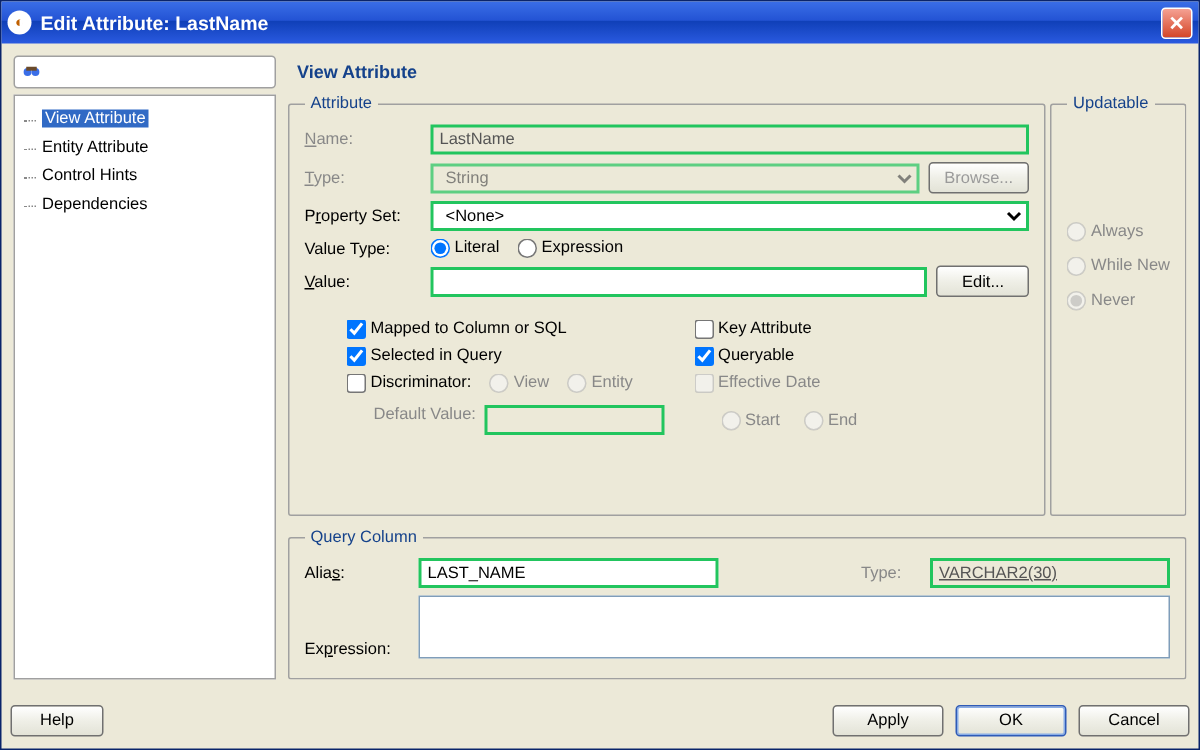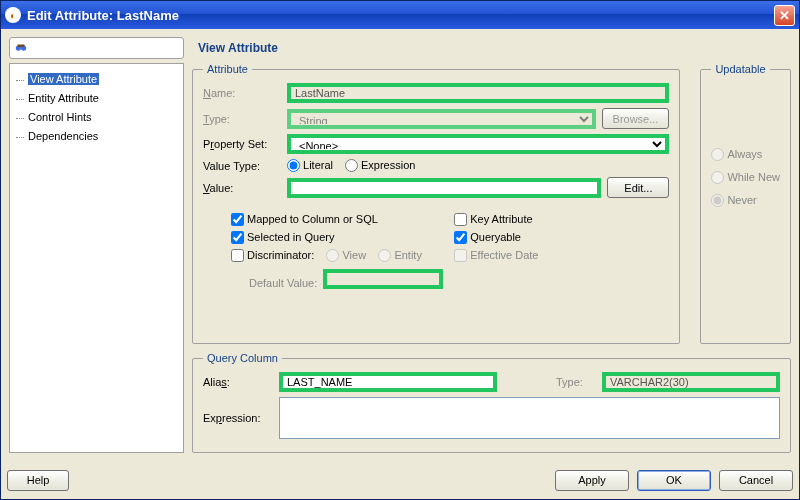--- a/index.html
+++ b/index.html
@@ -110,21 +110,21 @@
     overflow: hidden;
   }
   .section-title {
     font-weight: bold;
     font-size: 12px;
     color: #15428b;
     padding: 4px 6px 8px 6px;
   }
   .content-row {
     display: flex;
-    gap: 20px;
+    gap: 3px;
     flex: 1;
     overflow: hidden;
   }
   fieldset {
     border: 1px solid #a0a0a0;
     border-radius: 2px;
     padding: 8px 10px;
     margin: 0;
   }
   fieldset legend {
@@ -147,21 +147,21 @@
   }
   .form-row .lbl {
     width: 78px;
     color: #000;
   }
   .form-row .lbl.disabled, .disabled-text { color: #888; }
   .lbl .ul { text-decoration: underline; }
   input.text, select.sel {
     font: inherit;
     height: 20px;
-    border: 4px solid #22c55e;
+    border: 2px solid #22c55e;
     background: #fff;
     padding: 1px 4px;
   }
   input.text[disabled], select.sel[disabled] {
     background: #ece9d8;
     color: #555;
   }
   .wide { flex: 1; }
   .btn {
     font: inherit;
@@ -195,21 +195,21 @@
     display: grid;
     grid-template-columns: 1fr 1fr;
     column-gap: 8px;
     row-gap: 5px;
     padding-left: 28px;
     margin-top: 10px;
   }
   .default-val-row {
     grid-column: 1;
     display: flex;
-    align-items: flex-end;
+    align-items: flex-start;
     gap: 6px;
     padding-left: 18px;
   }
   .start-end-row {
     grid-column: 2;
     display: flex;
     align-items: center;
     gap: 16px;
     padding-left: 18px;
   }
@@ -344,46 +344,56 @@
             </div>
             <label class="inline disabled-text">
                 <input type="checkbox" disabled="" style="">
                 <span>Effective Date</span>
               </label>
 
             <div class="default-val-row">
               <span class="disabled-text">Default Value:</span>
               <input class="text" type="text" disabled="" style="width: 120px;">
             </div>
+            <div class="start-end-row">
+              <label class="inline disabled-text">
+                  <input type="radio" name="eff" disabled="" style="">
+                  <span>Start</span>
+                </label>
+              <label class="inline disabled-text">
+                  <input type="radio" name="eff" disabled="" style="">
+                  <span>End</span>
+                </label>
+            </div>
           </div>
         </fieldset>
 
         <fieldset class="upd-fs">
           <legend>Updatable</legend>
           <div class="radio-col">
             <label class="inline disabled-text"><input type="radio" name="upd" disabled="" style="">Al<span class="ul">w</span>ays</label>
             <label class="inline disabled-text"><input type="radio" name="upd" disabled="" style="">W<span class="ul">h</span>ile New</label>
             <label class="inline disabled-text">
                 <input type="radio" name="upd" disabled="" checked="" style="">
                 <span>Never</span>
               </label>
           </div>
         </fieldset>
       </div>
 
       <fieldset class="query-fs">
         <legend>Query Column</legend>
         <div class="form-row">
           <span class="lbl">Alia<span class="ul">s</span>:</span>
-          <input class="text" type="text" style="width: 218px;" value="LAST_NAME">
+          <input class="text" type="text" style="width: 200px;" value="LAST_NAME">
           <span style="flex:1"></span>
           <span class="lbl disabled" style="width:40px">Type:</span>
-          <input class="text" type="text" disabled="" style="width: 178px;" value="VARCHAR2(30)">
+          <input class="text" type="text" disabled="" style="width: 160px; text-decoration: underline;" value="VARCHAR2(30)">
         </div>
-        <div class="form-row" style="align-items:center">
+        <div class="form-row" style="align-items:flex-end">
           <span class="lbl">Ex<span class="ul">p</span>ression:</span>
           <textarea class="text" style=""></textarea>
         </div>
       </fieldset>
     </div>
   </div>
 
   <div class="footer">
     <button class="btn">Help</button>
     <span class="spacer"></span>

